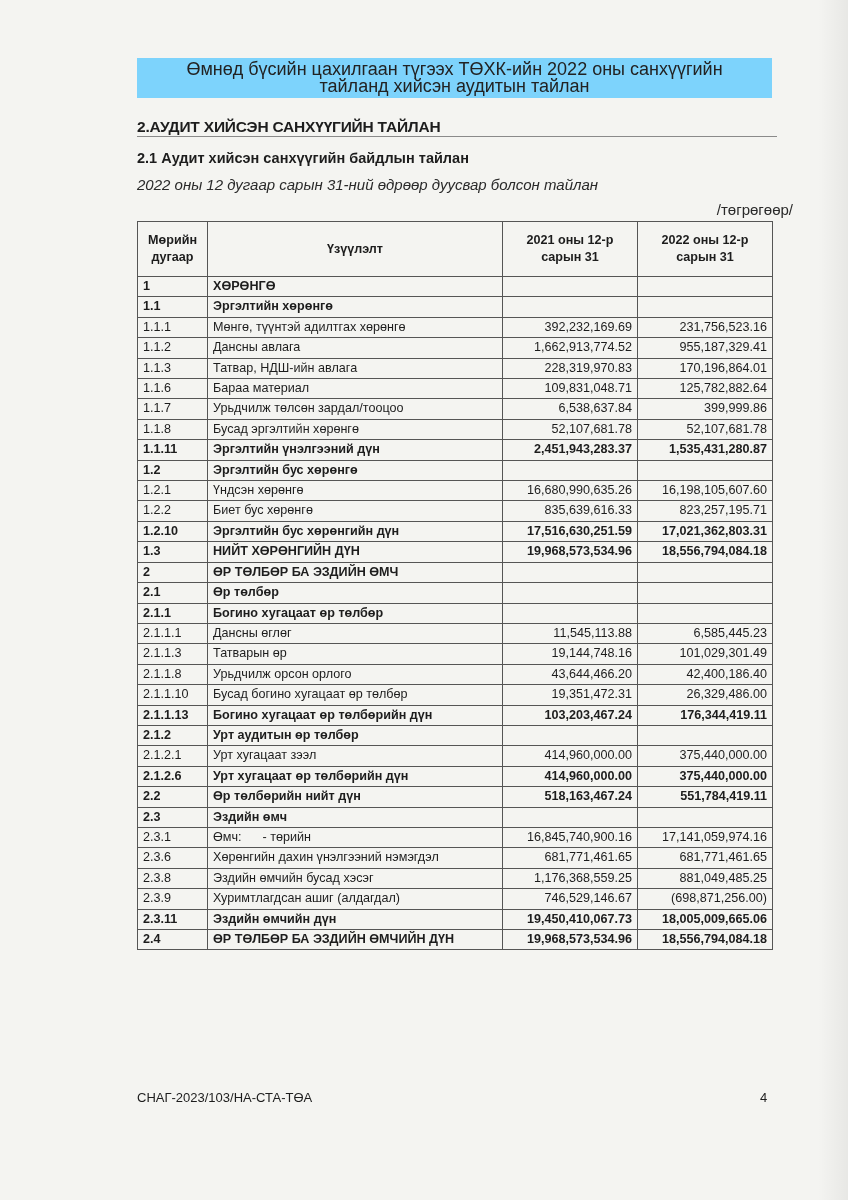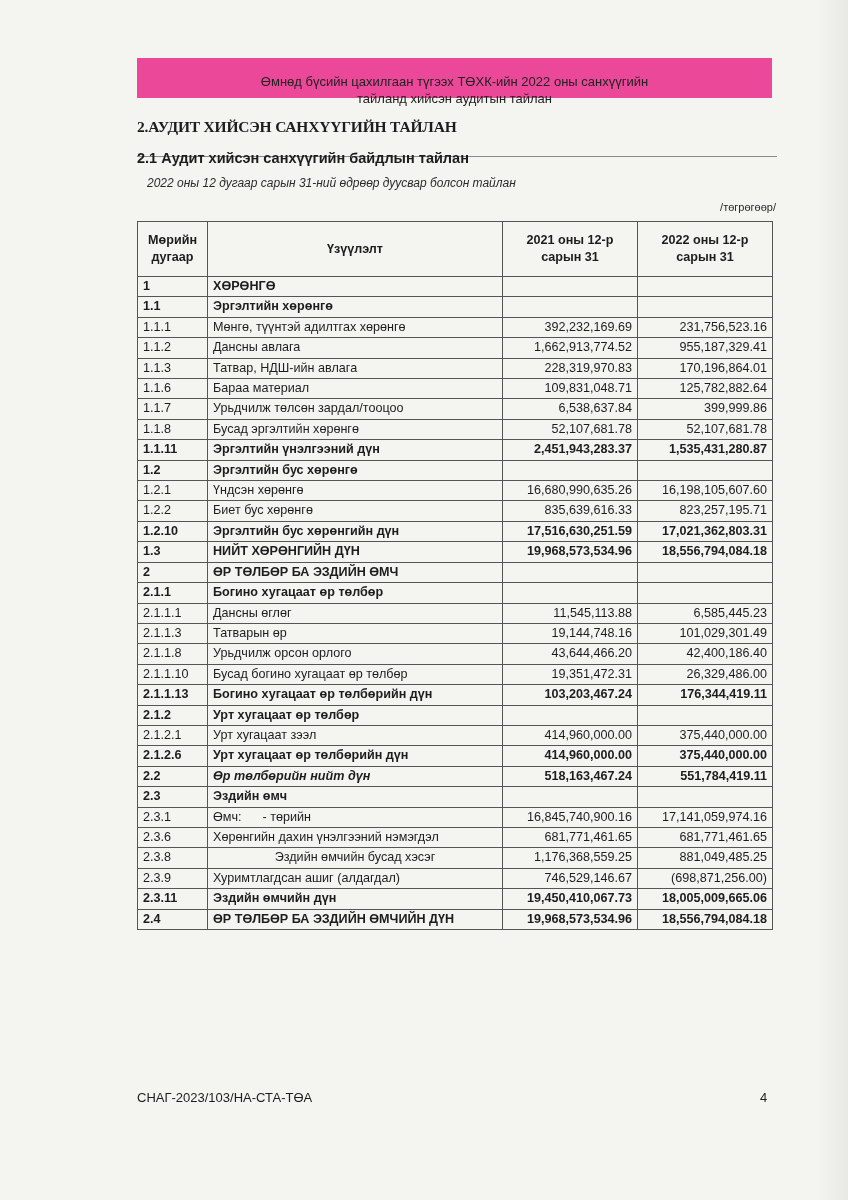--- a/index.html
+++ b/index.html
@@ -8,40 +8,40 @@
     background: #f4f4f1;
     font-family: "Liberation Sans", sans-serif;
     color: #1d1d1d;
   }
   .page-shade {
     position: absolute; right: 0; top: 0; width: 30px; height: 1200px;
     background: linear-gradient(to right, rgba(0,0,0,0), rgba(0,0,0,0.05));
   }
   .banner {
     position: absolute; left: 137px; top: 58px; width: 635px; height: 40px;
-    background: #ec4899;
-    text-align: center; font-size: 13px; line-height: 17px;
-    padding-top: 15px; box-sizing: border-box; color: #222;
+    background: #7dd3fc;
+    text-align: center; font-size: 18px; line-height: 17px;
+    padding-top: 3px; box-sizing: border-box; color: #222;
   }
   .section-title {
     position: absolute; left: 137px; top: 118px; width: 640px;
     font-size: 15.5px; font-weight: bold; letter-spacing: -0.2px;
-    padding-bottom: 20px; border-bottom: 1.5px solid #8a8a8a; font-family: Liberation Serif, serif;
+    padding-bottom: 0; border-bottom: 1.5px solid #8a8a8a;
   }
   .sub-title {
     position: absolute; left: 137px; top: 150px;
     font-size: 14.5px; font-weight: bold;
   }
   .period {
     position: absolute; left: 137px; top: 176px;
-    font-size: 12px; font-style: italic; color: #2a2a2a; margin-left: 10px;
+    font-size: 15px; font-style: italic; color: #2a2a2a;
   }
   .unit {
-    position: absolute; right: 72px; top: 201px;
-    font-size: 11px; color: #2a2a2a;
+    position: absolute; right: 55px; top: 201px;
+    font-size: 15px; color: #2a2a2a;
   }
   table.report {
     position: absolute; left: 137px; top: 221px; width: 635px;
     border-collapse: collapse; table-layout: fixed;
     font-size: 12.6px;
   }
   table.report th, table.report td {
     border: 1px solid #555;
     padding: 0 5px;
     white-space: nowrap; overflow: hidden;
@@ -184,20 +184,26 @@
         <td class="num">19,968,573,534.96</td>
         <td class="num">18,556,794,084.18</td>
       </tr>
       <tr class="bold">
         <td>2</td>
         <td style="white-space: pre;">ӨР ТӨЛБӨР БА ЭЗДИЙН ӨМЧ</td>
         <td class="num"></td>
         <td class="num"></td>
       </tr>
       <tr class="bold">
+        <td>2.1</td>
+        <td style="white-space: pre;">Өр төлбөр</td>
+        <td class="num"></td>
+        <td class="num"></td>
+      </tr>
+      <tr class="bold">
         <td>2.1.1</td>
         <td style="white-space: pre;">Богино хугацаат өр төлбөр</td>
         <td class="num"></td>
         <td class="num"></td>
       </tr>
       <tr>
         <td>2.1.1.1</td>
         <td style="white-space: pre;">Дансны өглөг</td>
         <td class="num">11,545,113.88</td>
         <td class="num">6,585,445.23</td>
@@ -221,39 +227,39 @@
         <td class="num">26,329,486.00</td>
       </tr>
       <tr class="bold">
         <td>2.1.1.13</td>
         <td style="white-space: pre;">Богино хугацаат өр төлбөрийн дүн</td>
         <td class="num">103,203,467.24</td>
         <td class="num">176,344,419.11</td>
       </tr>
       <tr class="bold">
         <td>2.1.2</td>
-        <td style="white-space: pre;">Урт хугацаат өр төлбөр</td>
+        <td style="white-space: pre;">Урт аудитын өр төлбөр</td>
         <td class="num"></td>
         <td class="num"></td>
       </tr>
       <tr>
         <td>2.1.2.1</td>
         <td style="white-space: pre;">Урт хугацаат зээл</td>
         <td class="num">414,960,000.00</td>
         <td class="num">375,440,000.00</td>
       </tr>
       <tr class="bold">
         <td>2.1.2.6</td>
         <td style="white-space: pre;">Урт хугацаат өр төлбөрийн дүн</td>
         <td class="num">414,960,000.00</td>
         <td class="num">375,440,000.00</td>
       </tr>
       <tr class="bold">
         <td>2.2</td>
-        <td style="white-space: pre; font-style: italic;">Өр төлбөрийн нийт дүн</td>
+        <td style="white-space: pre;">Өр төлбөрийн нийт дүн</td>
         <td class="num">518,163,467.24</td>
         <td class="num">551,784,419.11</td>
       </tr>
       <tr class="bold">
         <td>2.3</td>
         <td style="white-space: pre;">Эздийн өмч</td>
         <td class="num"></td>
         <td class="num"></td>
       </tr>
       <tr>
@@ -263,21 +269,21 @@
         <td class="num">17,141,059,974.16</td>
       </tr>
       <tr>
         <td>2.3.6</td>
         <td style="white-space: pre;">Хөрөнгийн дахин үнэлгээний нэмэгдэл</td>
         <td class="num">681,771,461.65</td>
         <td class="num">681,771,461.65</td>
       </tr>
       <tr>
         <td>2.3.8</td>
-        <td style="white-space: pre; text-align: center;">Эздийн өмчийн бусад хэсэг</td>
+        <td style="white-space: pre;">Эздийн өмчийн бусад хэсэг</td>
         <td class="num">1,176,368,559.25</td>
         <td class="num">881,049,485.25</td>
       </tr>
       <tr>
         <td>2.3.9</td>
         <td style="white-space: pre;">Хуримтлагдсан ашиг (алдагдал)</td>
         <td class="num">746,529,146.67</td>
         <td class="num">(698,871,256.00)</td>
       </tr>
       <tr class="bold">

